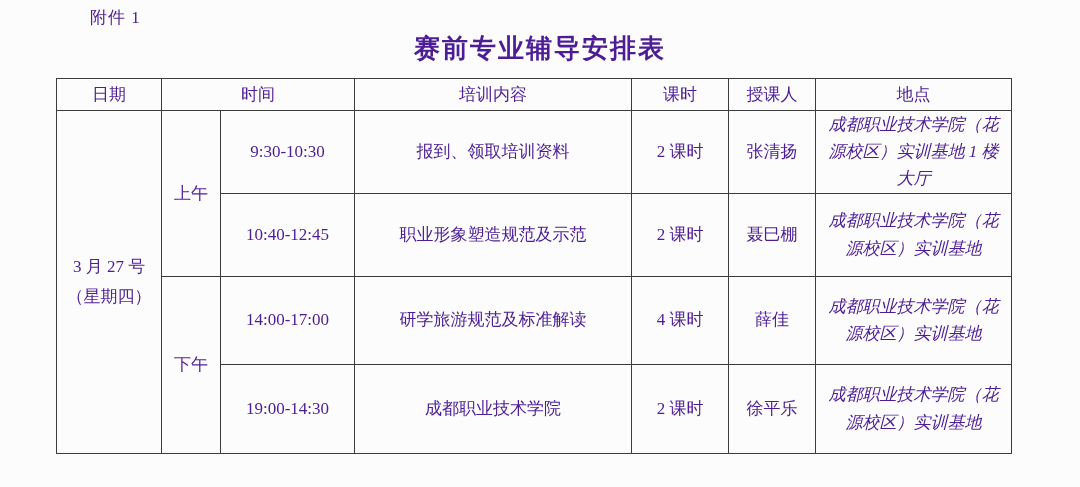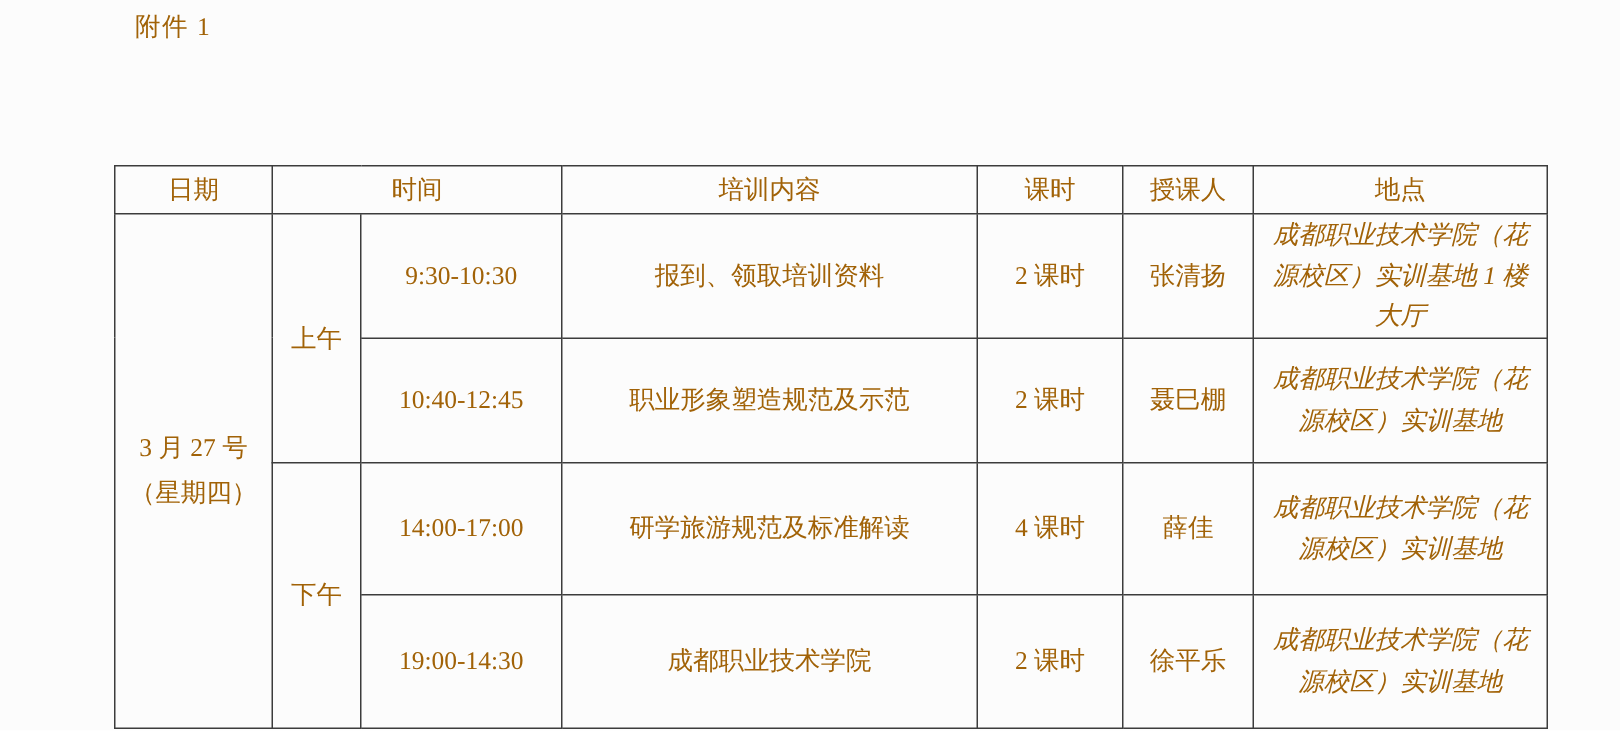--- a/index.html
+++ b/index.html
@@ -6,21 +6,21 @@
     margin: 0;
     padding: 0;
     background: #ffffff;
   }
   .page {
     position: relative;
     width: 1080px;
     height: 487px;
     background: #fcfcfc;
     font-family: "Liberation Serif", "DejaVu Serif", serif;
-    color: #a16207;
+    color: #4c1d95;
     overflow: hidden;
   }
   .attachment-label {
     position: absolute;
     left: 90px;
     top: 6px;
     font-size: 17px;
     letter-spacing: 1px;
   }
   .doc-title {
@@ -29,27 +29,26 @@
     top: 31px;
     width: 100%;
     text-align: center;
     font-size: 26px;
     font-weight: 700;
     font-family: "Liberation Sans", "DejaVu Sans", sans-serif;
     letter-spacing: 2px;
   }
   table.schedule {
     position: absolute;
-    left: 76px;
+    left: 56px;
     top: 78px;
     width: 955px;
     border-collapse: collapse;
     table-layout: fixed;
     font-size: 17px;
-    margin-top: 32px;
   }
   table.schedule th,
   table.schedule td {
     border: 1.5px solid #3c3c3c;
     text-align: center;
     vertical-align: middle;
     padding: 0 6px;
     font-weight: normal;
     line-height: 1.6;
     overflow: hidden;
@@ -62,20 +61,21 @@
   td.location-cell { padding: 0 10px; line-height: 1.65; font-style: italic; }
   td.date-cell div { line-height: 1.75; }
 </style>
 </head>
 <body>
 
 <div class="page">
 
   <div class="attachment-label">附件 1</div>
 
+  <div class="doc-title">赛前专业辅导安排表</div>
 
   <table class="schedule">
     <colgroup>
       <col style="width:105px">
       <col style="width:59px">
       <col style="width:134px">
       <col style="width:277px">
       <col style="width:97px">
       <col style="width:87px">
       <col style="width:196px">

